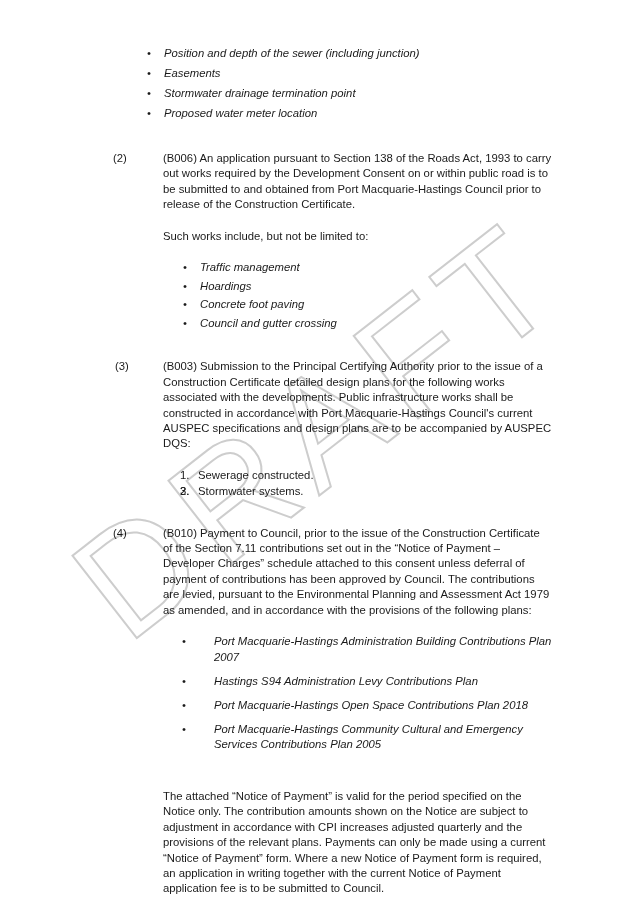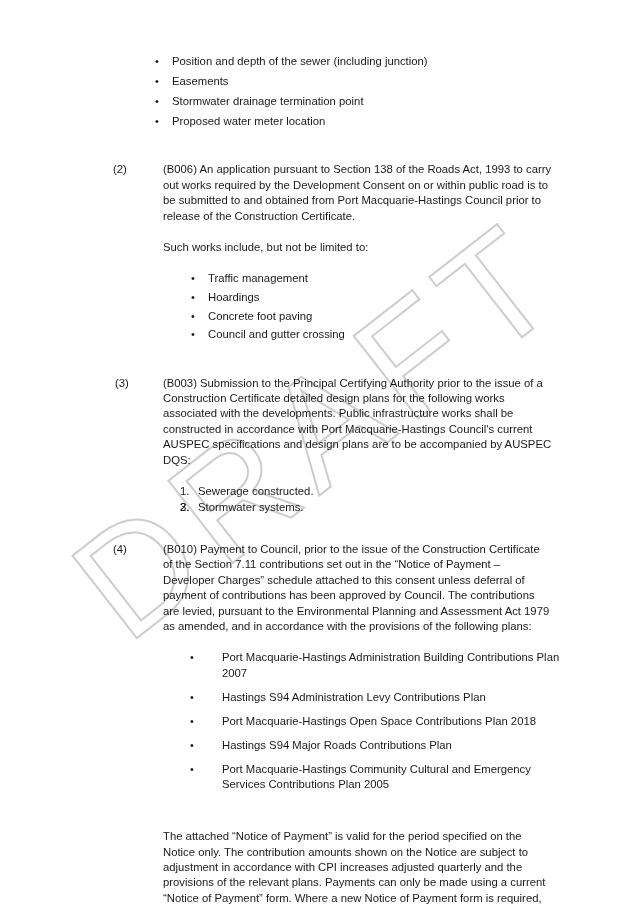--- a/index.html
+++ b/index.html
@@ -50,22 +50,23 @@
     top: 46px;
     width: 455px;
     z-index: 2;
     font-size: 11.3px;
     line-height: 15.4px;
   }
 
   
   ul.bul {
     list-style: none;
-    margin: 8px;
+    margin: 0;
     padding: 0;
+    font-style: italic;
   }
   ul.bul > li {
     position: relative;
     padding-left: 51px;
     margin: 0 0 4.6px 0;
     line-height: 15.4px;
   }
   ul.bul > li::before {
     content: "\2022";
     position: absolute;
@@ -180,21 +181,20 @@
     <div class="gap-sm"></div>
 
     <div class="clause">
       <span class="num">(4)</span>
       <p class="para">(B010) Payment to Council, prior to the issue of the Construction Certificate of the Section 7.11 contributions set out in the “Notice of Payment – Developer Charges” schedule attached to this consent unless deferral of payment of contributions has been approved by Council.  The contributions are levied, pursuant to the Environmental Planning and Assessment Act 1979 as amended, and in accordance with the provisions of the following plans:</p>
 
       <ul class="bul wide" style="margin-top:13px;">
         <li>Port Macquarie-Hastings Administration Building Contributions Plan 2007</li>
         <li>Hastings S94 Administration Levy Contributions Plan</li>
         <li>Port Macquarie-Hastings Open Space Contributions Plan 2018</li>
-        <li>Hastings S94 Major Roads Contributions Plan</li>
         <li>Port Macquarie-Hastings Community Cultural and Emergency Services Contributions Plan 2005</li>
       </ul>
 
       <div class="gap-md"></div>
 
       <p class="para">The attached “Notice of Payment” is valid for the period specified on the Notice only. The contribution amounts shown on the Notice are subject to adjustment in accordance with CPI increases adjusted quarterly and the provisions of the relevant plans. Payments can only be made using a current “Notice of Payment” form. Where a new Notice of Payment form is required, an application in writing together with the current Notice of Payment application fee is to be submitted to Council.</p>
     </div>
 
   </div>
 </div>

